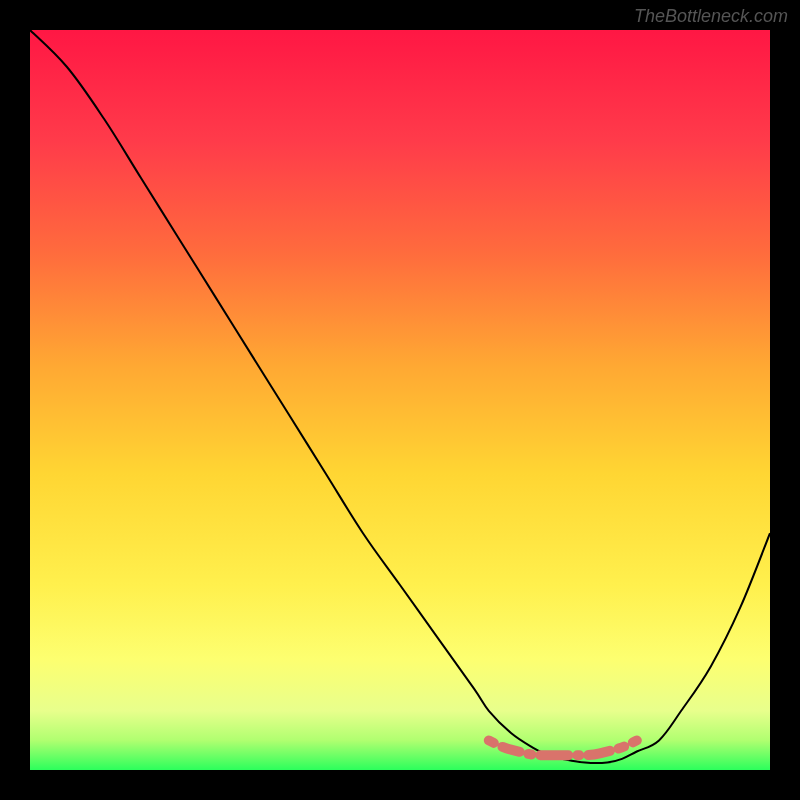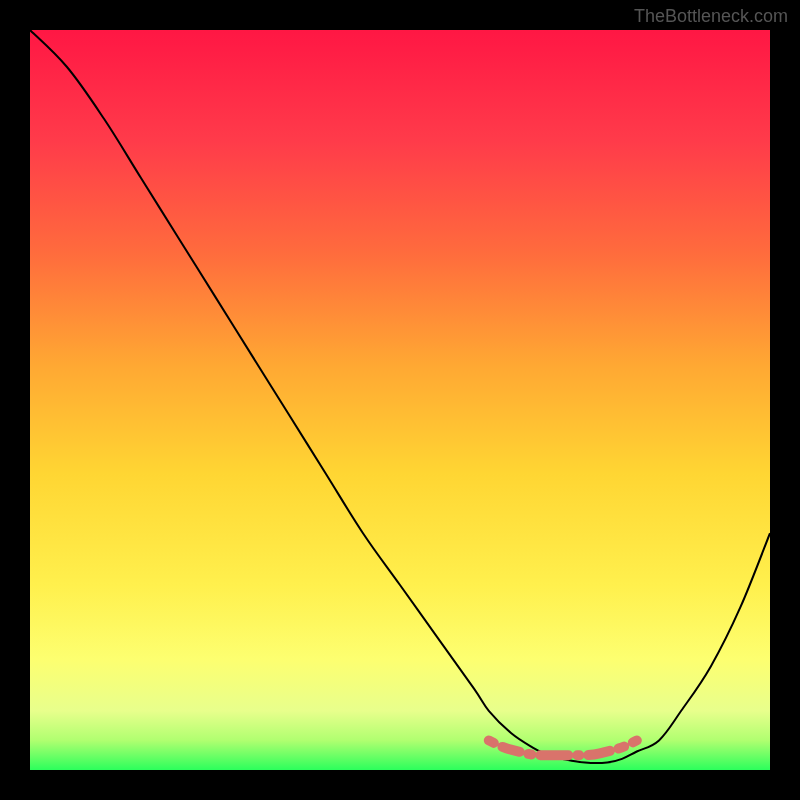--- a/index.html
+++ b/index.html
@@ -9,20 +9,21 @@
     width: 800px;
     height: 800px;
     overflow: hidden;
     font-family: Arial, sans-serif;
   }
   .container {
     position: relative;
     width: 800px;
     height: 800px;
     background: #000;
+    font-style: italic;
   }
   .watermark {
     position: absolute;
     top: 6px;
     right: 12px;
     color: #555;
     font-size: 18px;
     font-weight: 500;
     z-index: 10;
   }

